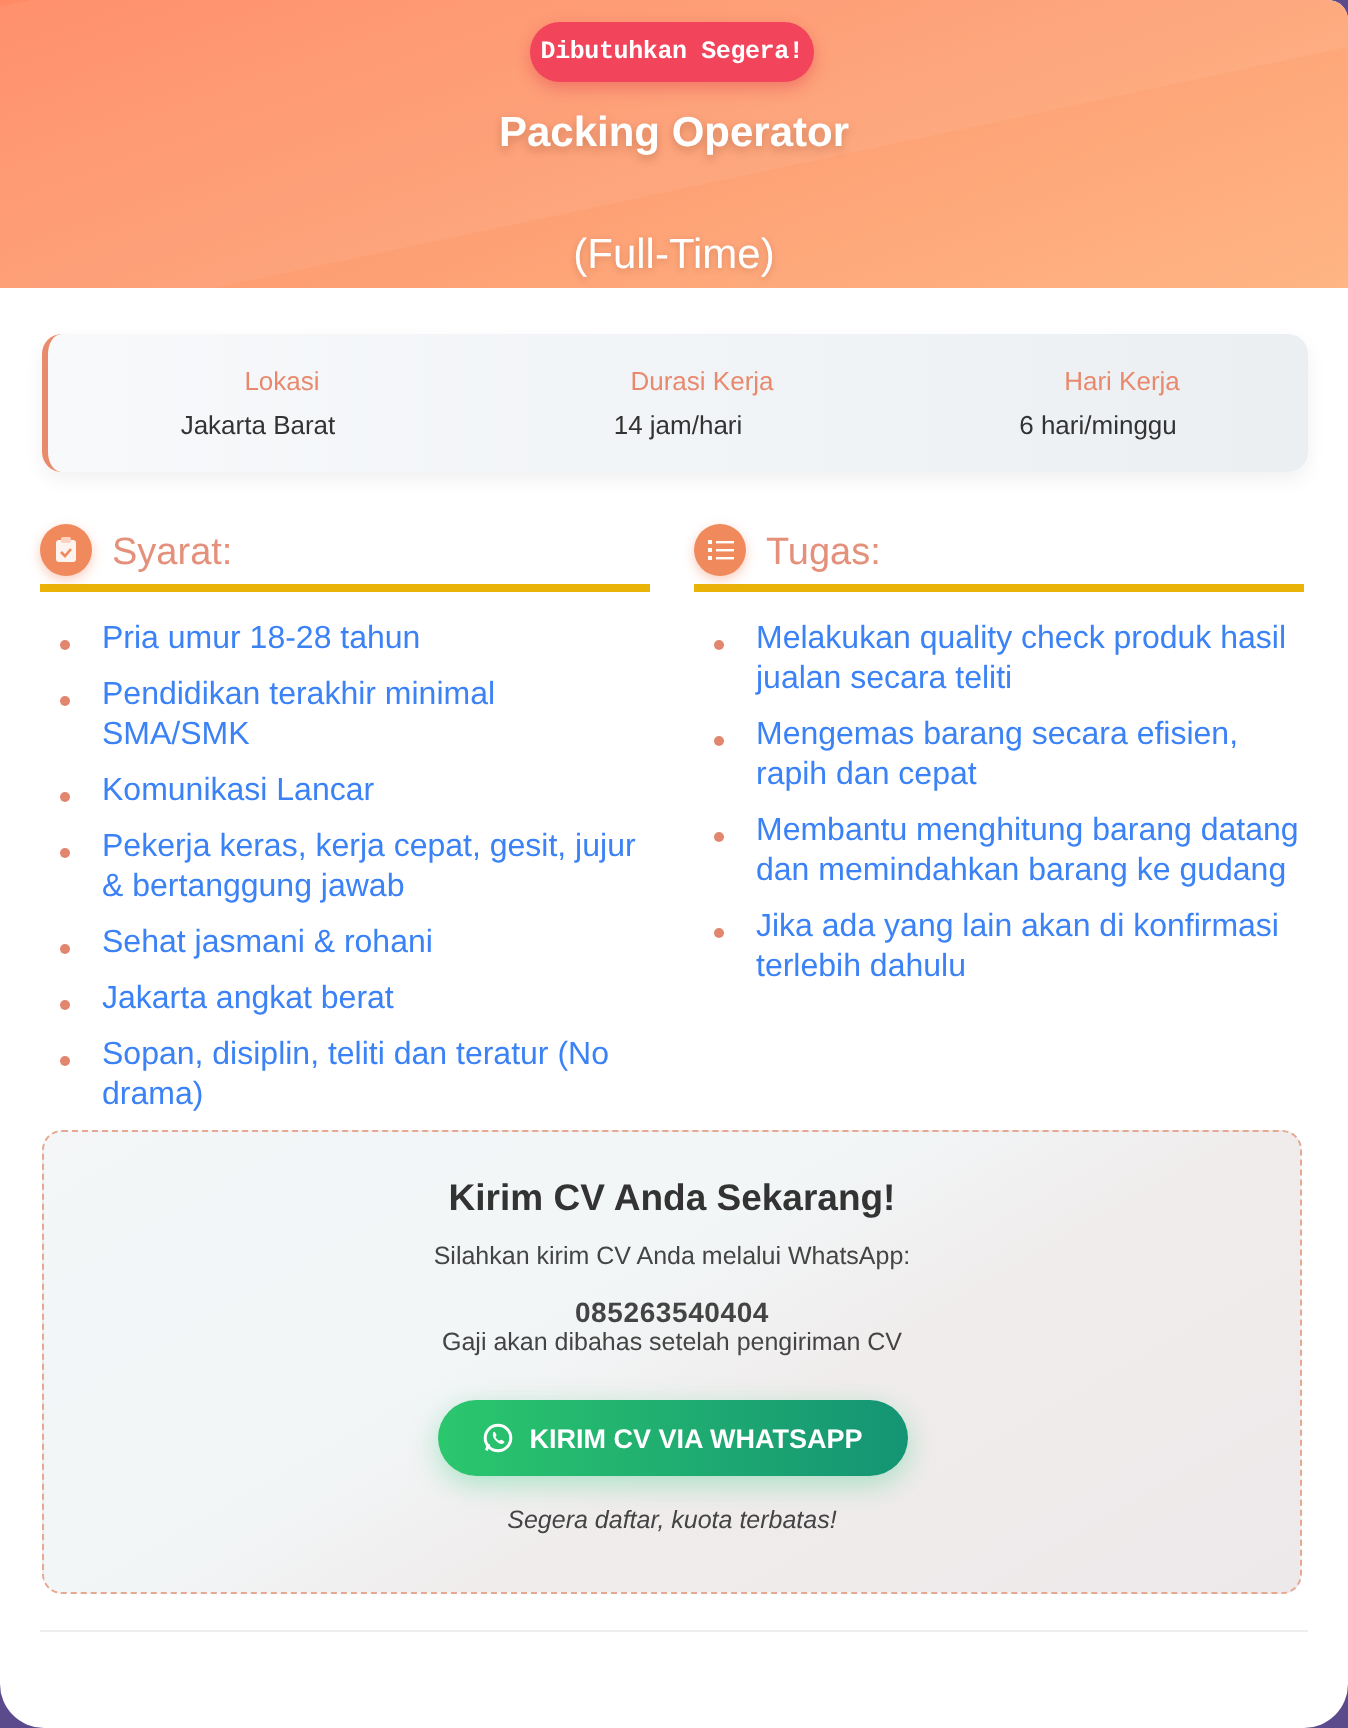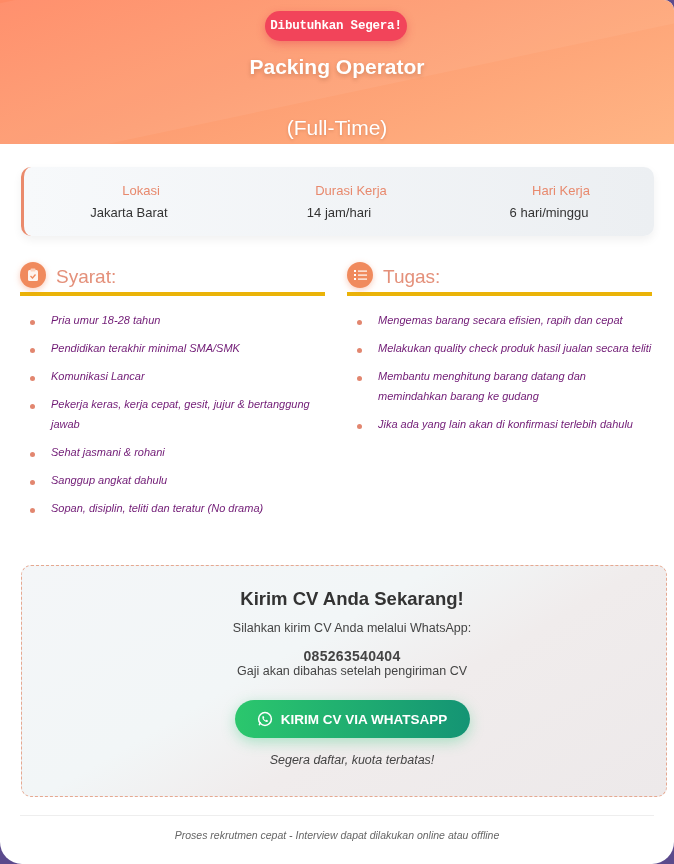--- a/index.html
+++ b/index.html
@@ -49,32 +49,31 @@
   .col-right { left:347px; width:305px; }
   .sec-head { display:flex; align-items:flex-end; height:30px; padding-bottom:4px; border-bottom:4px solid #eab308; }
   .sec-icon {
     width:26px; height:26px; border-radius:50%; background:#f08a5d;
     box-shadow:0 2px 6px rgba(240,130,90,0.4);
     display:flex; align-items:center; justify-content:center; margin-right:10px;
   }
   .sec-title { color:#e4907a; font-size:19px; }
   ul.list { list-style:none; margin:14px 0 0 0; padding:0; }
   ul.list li {
-    position:relative; padding-left:31px; color:#701a75; font-size:11px; line-height:20px; margin-bottom:8px;font-style:italic;
+    position:relative; padding-left:31px; color:#3b82f6; font-size:16px; line-height:20px; margin-bottom:8px;
   }
   ul.list li:before {
     content:""; position:absolute; left:10px; top:10px; width:5px; height:5px; border-radius:50%;
     background:#e2866f;
   }
   .cta {
     position:absolute; left:21px; top:565px; width:628px; height:230px;
     border:1px dashed #e6a890; border-radius:10px;
     background:linear-gradient(150deg,#f4f6f8 0%,#f2f6f7 40%,#f0ecec 60%,#ede9ea 100%);
     text-align:center;
-    padding-left:16px;
   }
   .cta-title { margin-top:22px; color:#333; font-size:18.5px; font-weight:bold; }
   .cta-text { margin-top:11px; color:#444; font-size:12.5px; }
   .cta-phone { margin-top:13px; color:#444; font-size:14px; font-weight:bold; letter-spacing:0.3px; }
   .cta-note { color:#444; font-size:12.5px; }
   .wa-btn {
     display:inline-flex; align-items:center; justify-content:center;
     margin-top:22px; width:235px; height:38px; border-radius:19px; border:none;
     background:linear-gradient(90deg,#2bc76d,#149474); color:#fff; font-size:13.5px; font-weight:bold;
     box-shadow:0 4px 14px rgba(40,200,120,0.35); cursor:pointer;
@@ -120,21 +119,21 @@
           </svg>
       </span>
       <span class="sec-title">Syarat:</span>
     </div>
     <ul class="list">
       <li>Pria umur 18-28 tahun</li>
       <li>Pendidikan terakhir minimal SMA/SMK</li>
       <li>Komunikasi Lancar</li>
       <li>Pekerja keras, kerja cepat, gesit, jujur &amp; bertanggung jawab</li>
       <li>Sehat jasmani &amp; rohani</li>
-      <li>Sanggup angkat dahulu</li>
+      <li>Jakarta angkat berat</li>
       <li>Sopan, disiplin, teliti dan teratur (No drama)</li>
     </ul>
   </div>
 
   <div class="col col-right">
     <div class="sec-head">
       <span class="sec-icon">
         <svg width="13" height="12" viewBox="0 0 13 12">
             <g fill="#fff">
               <rect x="0" y="1" width="2" height="2"></rect>
@@ -142,22 +141,22 @@
               <rect x="0" y="9" width="2" height="2"></rect>
               <rect x="4" y="1.5" width="9" height="1.2"></rect>
               <rect x="4" y="5.5" width="9" height="1.2"></rect>
               <rect x="4" y="9.5" width="9" height="1.2"></rect>
             </g>
           </svg>
       </span>
       <span class="sec-title">Tugas:</span>
     </div>
     <ul class="list">
+      <li>Melakukan quality check produk hasil jualan secara teliti</li>
       <li>Mengemas barang secara efisien, rapih dan cepat</li>
-      <li>Melakukan quality check produk hasil jualan secara teliti</li>
       <li>Membantu menghitung barang datang dan memindahkan barang ke gudang</li>
       <li>Jika ada yang lain akan di konfirmasi terlebih dahulu</li>
     </ul>
   </div>
 
   <div class="cta">
     <div class="cta-title">Kirim CV Anda Sekarang!</div>
     <div class="cta-text">Silahkan kirim CV Anda melalui WhatsApp:</div>
     <div class="cta-phone">085263540404</div>
     <div class="cta-note">Gaji akan dibahas setelah pengiriman CV</div>
@@ -166,14 +165,13 @@
           <circle cx="8" cy="8" r="6.4" fill="none" stroke="#fff" stroke-width="1.5"></circle>
           <path d="M2.2 14.2l1.2-3.2" stroke="#fff" stroke-width="1.5"></path>
           <path d="M5.6 5.2c0.3-0.4 0.8-0.4 1 0l0.6 1.2c0.1 0.3 0 0.5-0.2 0.7l-0.3 0.3c0.4 0.9 1.1 1.6 2 2l0.3-0.3c0.2-0.2 0.5-0.3 0.7-0.2l1.2 0.6c0.4 0.2 0.4 0.7 0 1-0.8 0.8-2 0.5-3.3-0.5-1.3-1-2.3-2.4-2.2-3.6 0-0.4 0.1-0.9 0.2-1.2z" fill="#fff"></path>
         </svg>
       <span>KIRIM CV VIA WHATSAPP</span>
     </button>
     <div class="cta-urgent">Segera daftar, kuota terbatas!</div>
   </div>
 
   <div class="divider"></div>
-  <div class="footer">Proses rekrutmen cepat - Interview dapat dilakukan online atau offline</div>
 </div>
 
 </body></html>

